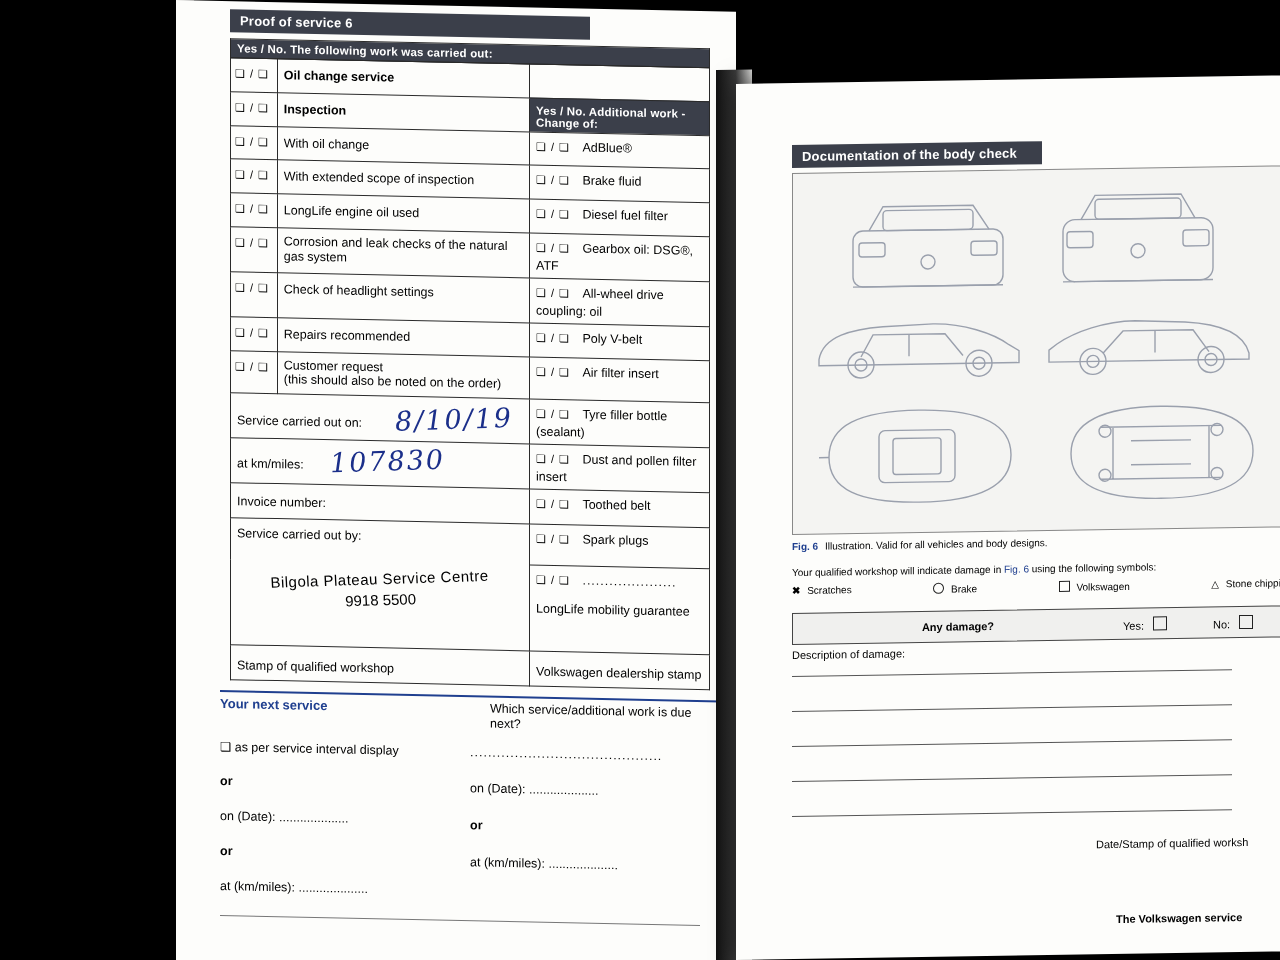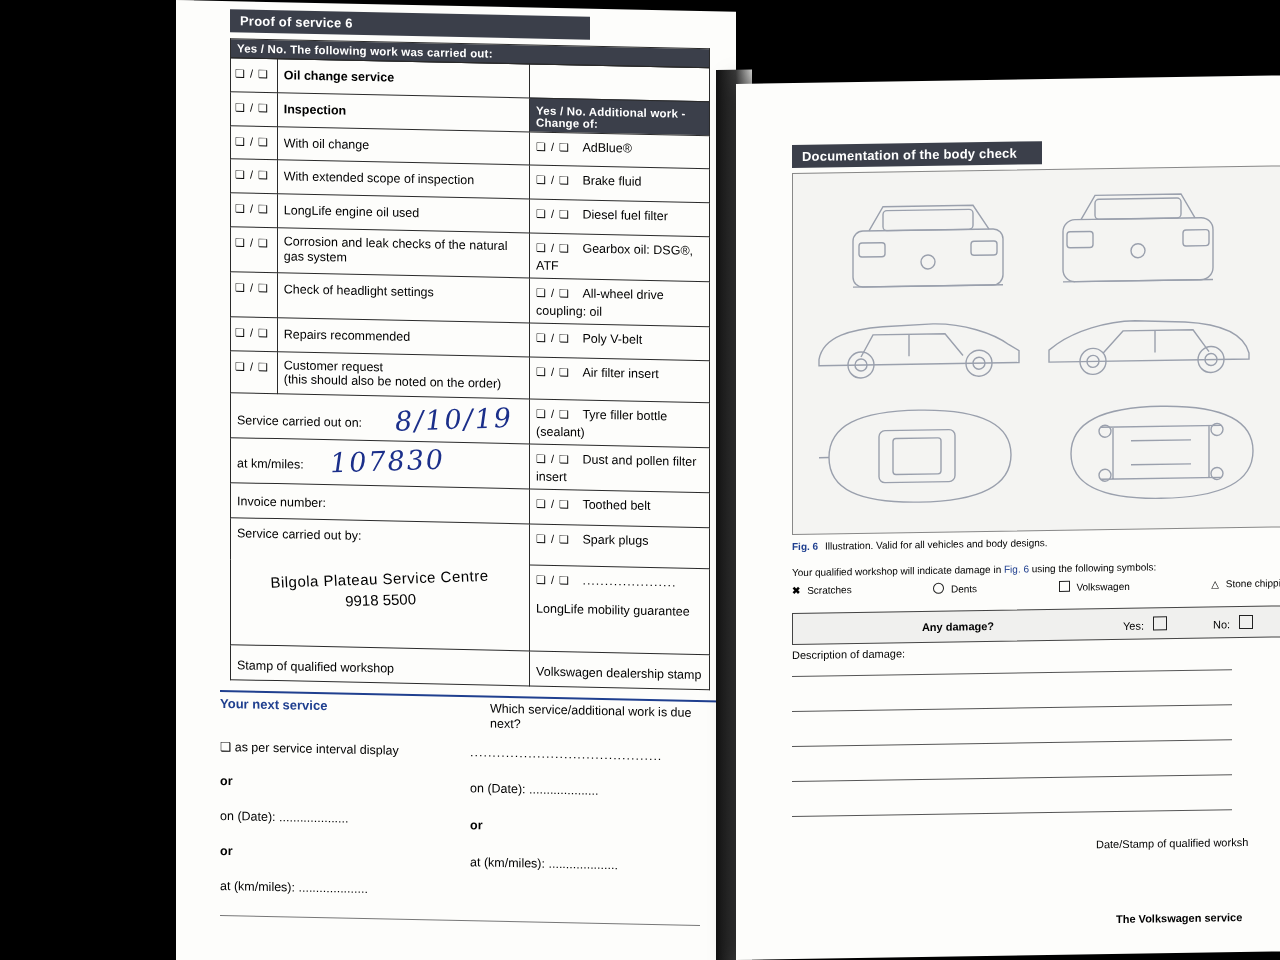--- a/index.html
+++ b/index.html
@@ -336,21 +336,21 @@
       <span>Your qualified workshop will indicate damage in </span><span class="blue">Fig. 6</span><span> using the following symbols:</span>
     </div>
 
     <div style="position:absolute;left:56px;top:502px;width:500px;display:flex;justify-content:space-between;font-size:10px;">
       <div>
         <span style="font-weight:bold;">✖</span>
         <span style="margin-left:4px;text-align:center;">Scratches</span>
       </div>
       <div>
         <span class="circ"></span>
-        <span style="margin-left:4px;">Dents</span>
+        <span style="margin-left:4px;">Brake</span>
       </div>
       <div>
         <span class="sq"></span>
         <span style="margin-left:4px;">Volkswagen</span>
       </div>
       <div>
         <span>△</span>
         <span style="margin-left:4px;">Stone chipping</span>
       </div>
     </div>

